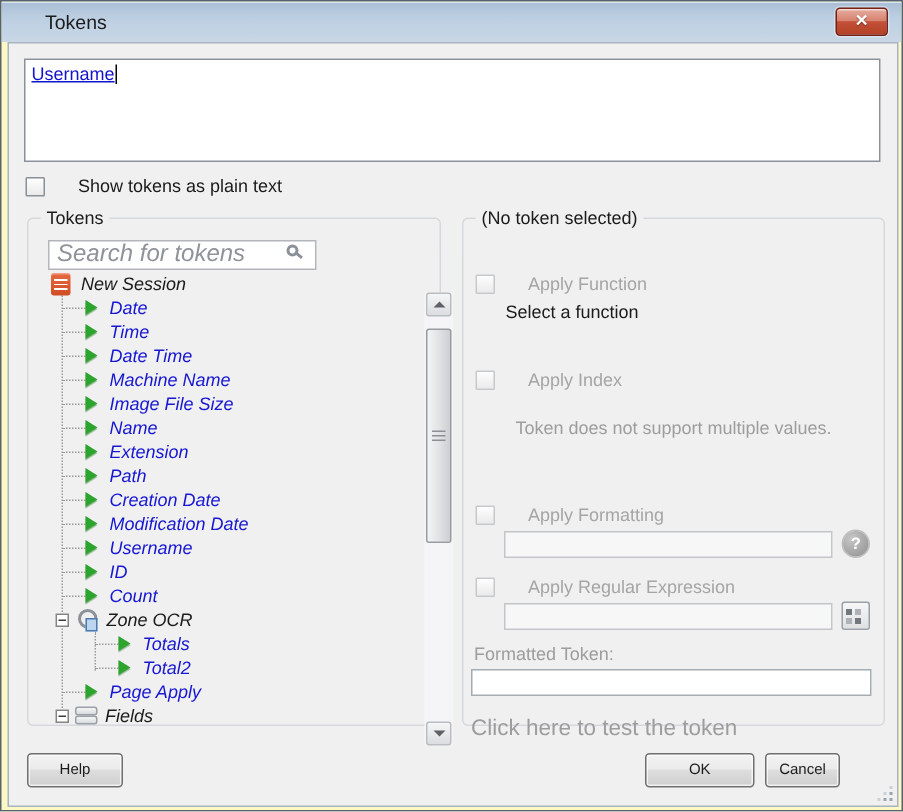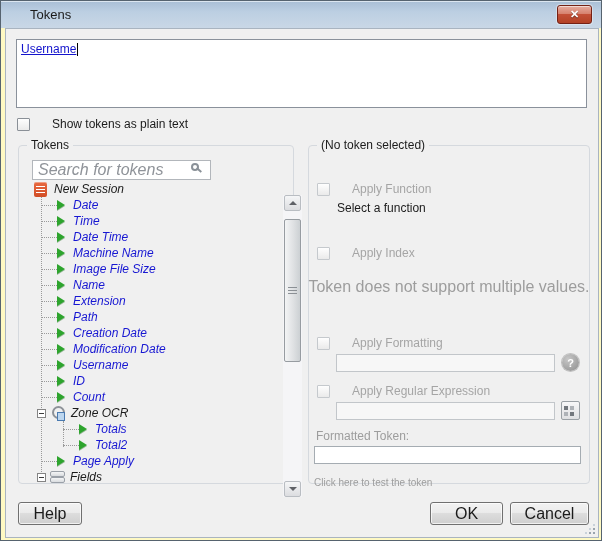--- a/index.html
+++ b/index.html
@@ -109,47 +109,47 @@
   .tri-down{width:0;height:0;border-left:4px solid transparent;border-right:4px solid transparent;border-top:4px solid #5f6166;}
   .sb-thumb{position:absolute;left:1px;top:24px;width:17px;height:143px;
     border:1px solid #979ca1;border-radius:2px;
     background:linear-gradient(90deg,#f3f4f5,#dfe1e3 55%,#ccd0d3);
     display:flex;align-items:center;justify-content:center;}
   .grip{width:9px;height:1px;background:#8b9095;box-shadow:0 3px 0 #8b9095,0 -3px 0 #8b9095;}
   
   .cb-func{left:311px;top:153px;}
   .select-func{position:absolute;left:331px;top:172px;font-size:12px;color:#1b1b1b;}
   .cb-index{left:311px;top:193px;margin-top:24px;}
-  .no-multi{position:absolute;left:302px;top:249px;width:282px;text-align:center;font-size:16px;color:#9d9d9d;}
+  .no-multi{position:absolute;left:302px;top:249px;width:282px;text-align:center;font-size:12px;color:#9d9d9d;}
   .cb-format{left:311px;top:307px;}
   .cb-regex{left:311px;top:355px;}
   .tb{position:absolute;height:18px;border:1px solid #c2c6ca;background:#f7f7f7;
     font-size:12px;font-family:"Liberation Sans",sans-serif;padding:0 4px;outline:none;}
   .tb-format{left:330px;top:325px;width:219px;}
   .tb-regex{left:330px;top:373px;width:219px;}
   .tb-final{left:308px;top:417px;width:267px;background:#fff;border-color:#a5acb2;}
   .help-circle{position:absolute;left:556px;top:325px;width:17px;height:17px;border-radius:50%;
     background:radial-gradient(circle at 35% 30%,#c7c7c7,#8e8e8e);color:#fff;font-size:11px;font-weight:bold;
     display:flex;align-items:center;justify-content:center;box-shadow:0 0 0 1px #bfbfbf;}
   .grid-btn{position:absolute;left:555px;top:372px;width:19px;height:19px;border:1px solid #9aa0a5;border-radius:2px;
     background:linear-gradient(180deg,#f7f7f8,#dfe0e2);display:flex;align-items:center;justify-content:center;}
   .grid-ico{width:4px;height:4px;background:#72777d;margin:-5px 5px 0 -5px;
     box-shadow:6px 0 0 #aeb2b7,0 6px 0 #aeb2b7,6px 6px 0 #72777d;}
   .fmt-label{position:absolute;left:310px;top:400px;font-size:12px;color:#9d9d9d;}
-  .test-link{position:absolute;left:308px;top:448px;font-size:10px;color:#9d9d9d;cursor:default;}
+  .test-link{position:absolute;left:308px;top:448px;font-size:15px;color:#9d9d9d;cursor:default;}
   
   .btn{
     position:absolute;height:23px;border:1px solid #707070;border-radius:3px;
     background:linear-gradient(180deg,#f2f2f2 0,#ebebeb 45%,#dddddd 50%,#cfcfcf 100%);
-    font-size:16px;color:#1b1b1b;text-align:center;line-height:21px;cursor:default;
+    font-size:10px;color:#1b1b1b;text-align:center;line-height:21px;cursor:default;
     box-shadow:inset 0 0 0 1px rgba(255,255,255,.7);
   }
   .btn-help{left:12px;top:473px;width:64px;}
   .btn-ok{left:424px;top:473px;width:73px;}
-  .btn-cancel{left:504px;top:473px;width:79px;}
+  .btn-cancel{left:504px;top:473px;width:50px;}
   .resize-grip{position:absolute;right:3px;bottom:3px;width:10px;height:10px;}
   .resize-grip::after{content:"";position:absolute;right:0;bottom:0;width:2px;height:2px;background:#9aa4ae;
     box-shadow:-4px 0 0 #9aa4ae,0 -4px 0 #9aa4ae,-8px 0 0 #c9d2da,0 -8px 0 #c9d2da,-4px -4px 0 #c9d2da;}
 </style>
 </head>
 <body>
 
 <div class="window">
   <div class="titlebar">
     <span class="title-text">Tokens</span>

